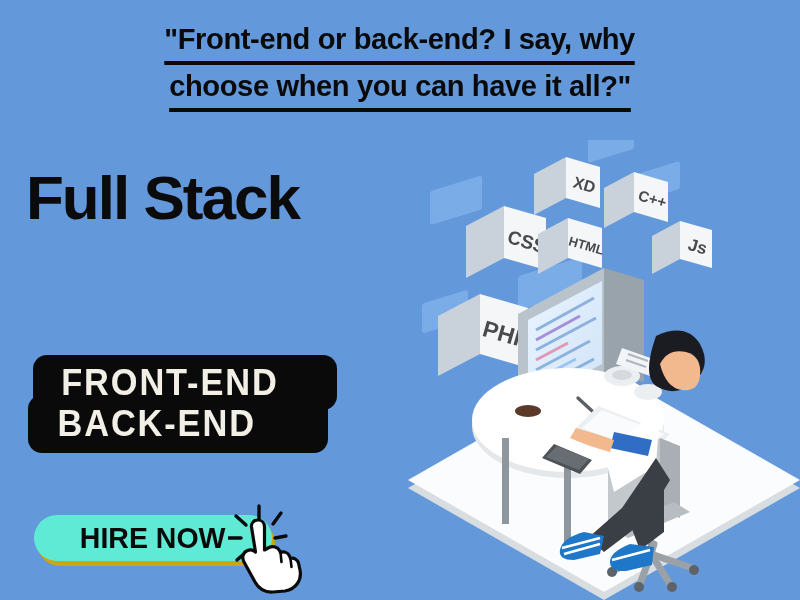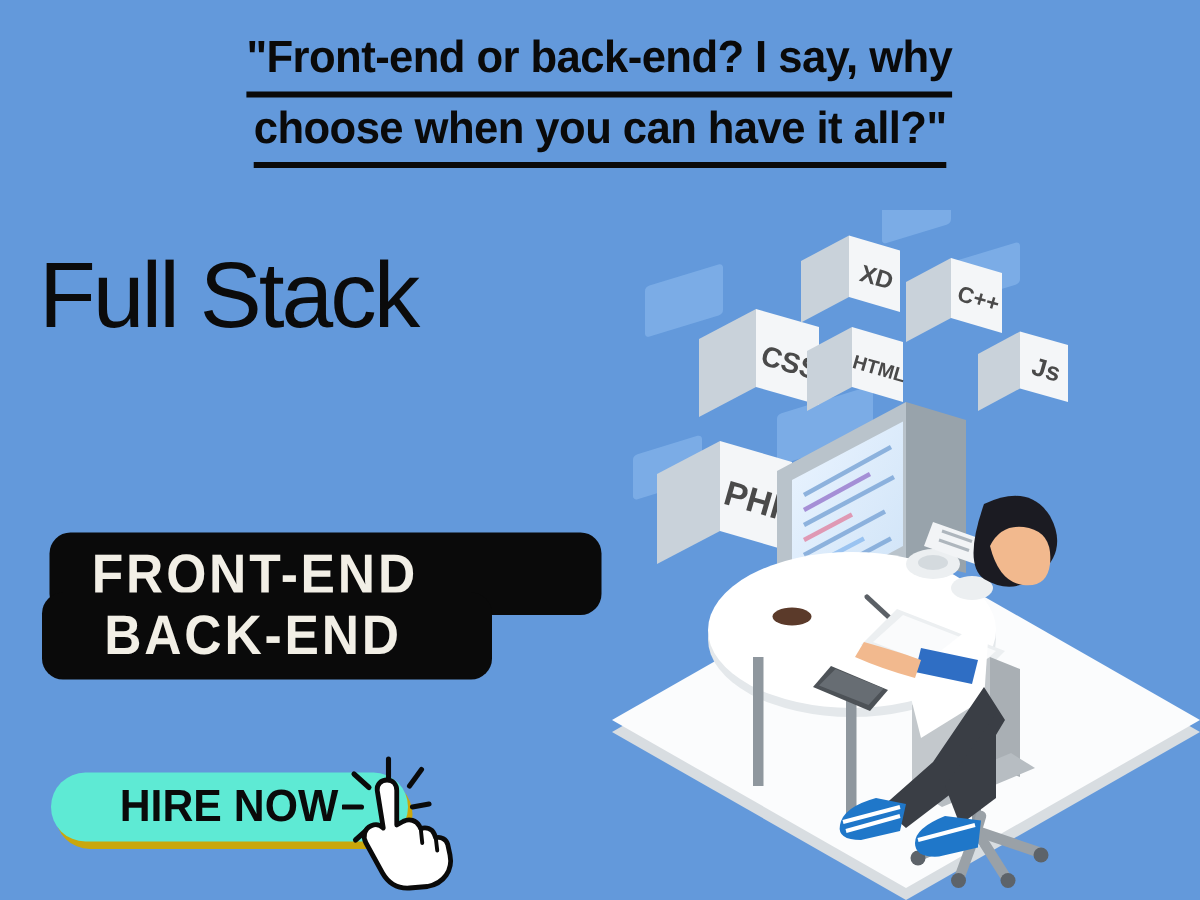--- a/index.html
+++ b/index.html
@@ -34,21 +34,21 @@
     padding-bottom:1px;
     white-space:nowrap;
     transform:scaleX(0.97);
   }
 
   
   #title-block {
     position:absolute;
     left:26px; top:163px;
     color:#0b0b0b;
-    font-weight:400;
+    font-weight:700;
     font-size:62px;
     line-height:69px;
     letter-spacing:-2px;
   }
   #title-block .tl { display:block; white-space:nowrap; }
 
   
   #badges { position:absolute; left:33px; top:355px; }
   .badge {
     background:#0a0a0a;
@@ -56,29 +56,29 @@
     font-weight:700;
     font-size:37px;
     letter-spacing:2px;
     font-family:"Liberation Sans", sans-serif;
     display:flex;
     align-items:center;
   }
   .badge span { transform:scaleX(0.93); display:inline-block; }
   #badge-front {
     position:absolute; left:0; top:0;
-    width:368px; height:55px;
+    width:304px; height:55px;
     border-radius:14px;
     padding-left:20px;
   }
   #badge-back {
     position:absolute; left:-5px; top:40px;
     width:300px; height:58px;
     border-radius:14px;
-    padding-left:34px;
+    padding-left:22px;
   }
 
   
   #cta {
     position:absolute;
     left:34px; top:515px;
     width:238px; height:48px;
   }
   #cta-shadow {
     position:absolute; left:3px; top:5px;

